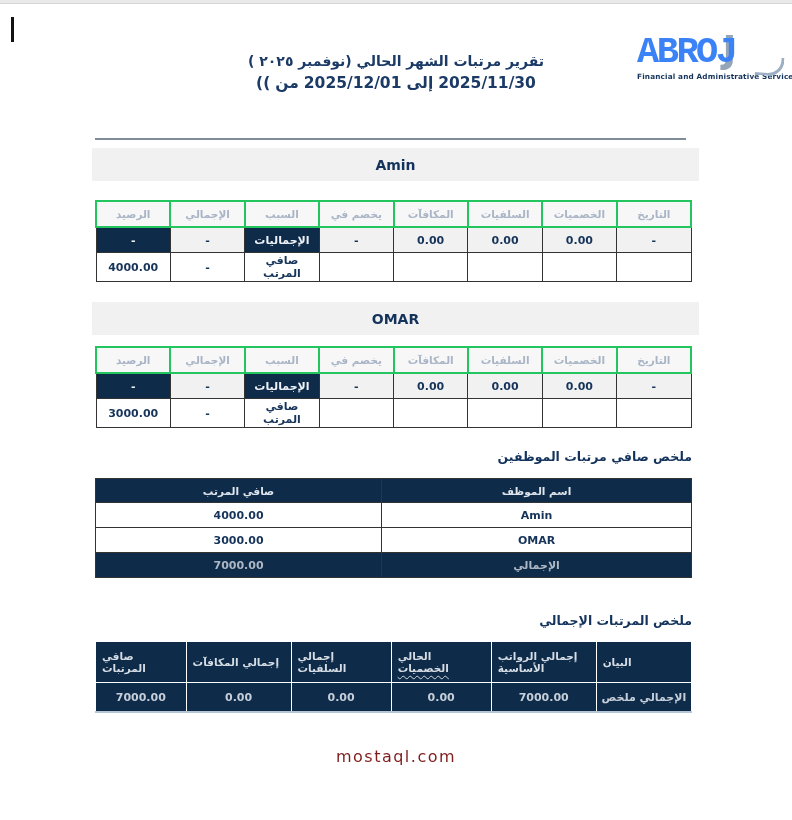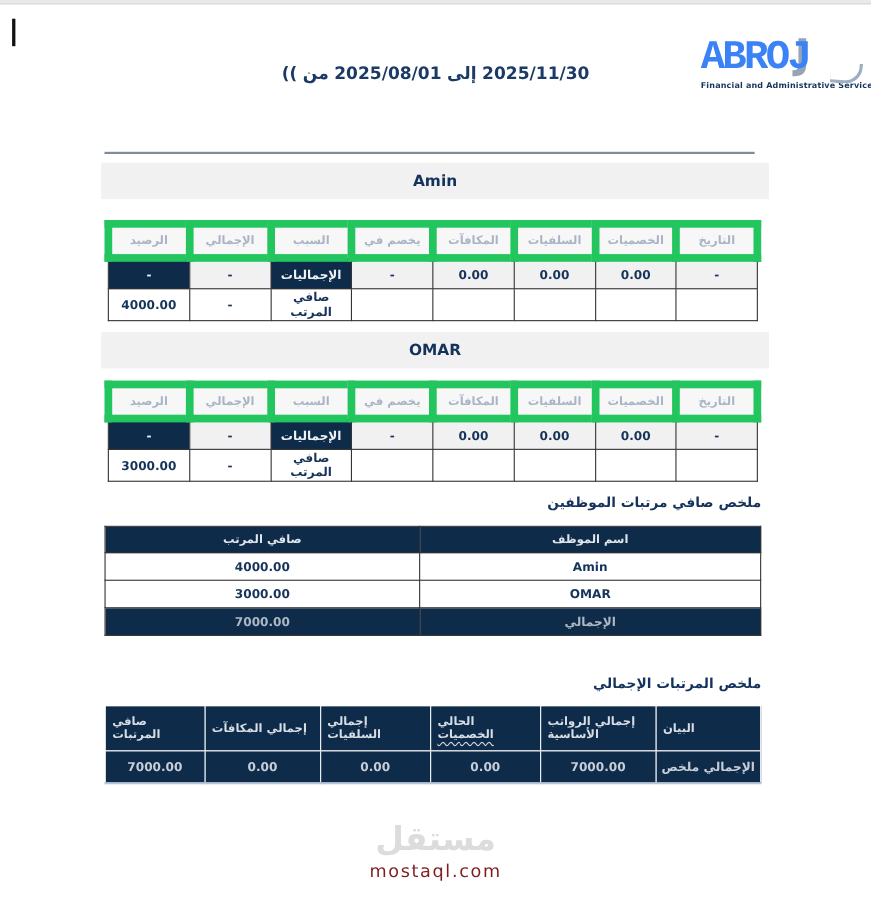--- a/index.html
+++ b/index.html
@@ -36,21 +36,21 @@
   .band { position:absolute; left:92px; width:607px; height:33px; background:#f1f1f1;
     display:flex; align-items:center; justify-content:center;
     font-size:14px; font-weight:bold; color:#14335c; }
   .band-amin { top:148px; }
   .band-omar { top:302px; }
 
   
   table { border-collapse:collapse; position:absolute; left:95px; width:597px; table-layout:fixed; }
 
   .emp-table th { height:22px; background:#f7f7f7; color:#a9b5c6; font-size:10.5px;
-    font-weight:bold; border:7px solid #22c55e; text-align:center; }
+    font-weight:bold; border:2px solid #22c55e; text-align:center; }
   .emp-table td { height:22px; border:1px solid #333; text-align:center;
     font-size:11px; font-weight:bold; color:#16345a; }
   .emp-table .row-totals td { background:#f1f1f1; }
   .emp-table .row-totals td.navy-cell { background:#0e2c4a; color:#eef2f7; }
   .emp-table .row-net td { background:#ffffff; }
   .t-amin { top:200px; }
   .t-omar { top:346px; }
 
   
   .section-heading { position:absolute; right:100px; font-size:12.5px; font-weight:bold;
@@ -90,24 +90,25 @@
 
   <div class="logo">
     <div class="logo-row">
       <span class="logo-text">ABROJ</span><span class="logo-j">J</span>
       <span class="logo-swoosh"></span>
     </div>
     <div class="logo-tagline">Financial and Administrative Services</div>
   </div>
 
   <div class="title-block">
+    <div class="title-line1" dir="rtl">تقرير مرتبات الشهر الحالي (نوفمبر ٢٠٢٥ )</div>
     <div class="title-line2">
       <span dir="ltr">((</span>
       <span dir="rtl">من</span>
-      <span dir="ltr">2025/08/01</span>
+      <span dir="ltr">2025/12/01</span>
       <span dir="rtl">إلى</span>
       <span dir="ltr">2025/11/30</span>
     </div>
   </div>
 
   <div class="divider"></div>
 
   <div class="band band-amin">
     <span>Amin</span>
   </div>
@@ -249,17 +250,16 @@
         <td>7000.00</td>
         <td>0.00</td>
         <td>0.00</td>
         <td>0.00</td>
         <td>7000.00</td>
       </tr>
     </tbody>
   </table>
 
   <div class="watermark">
-    <div class="wm-ar">مستقل</div>
     <div class="wm-domain">mostaql.com</div>
   </div>
 
 </div>
 
 </body></html>

